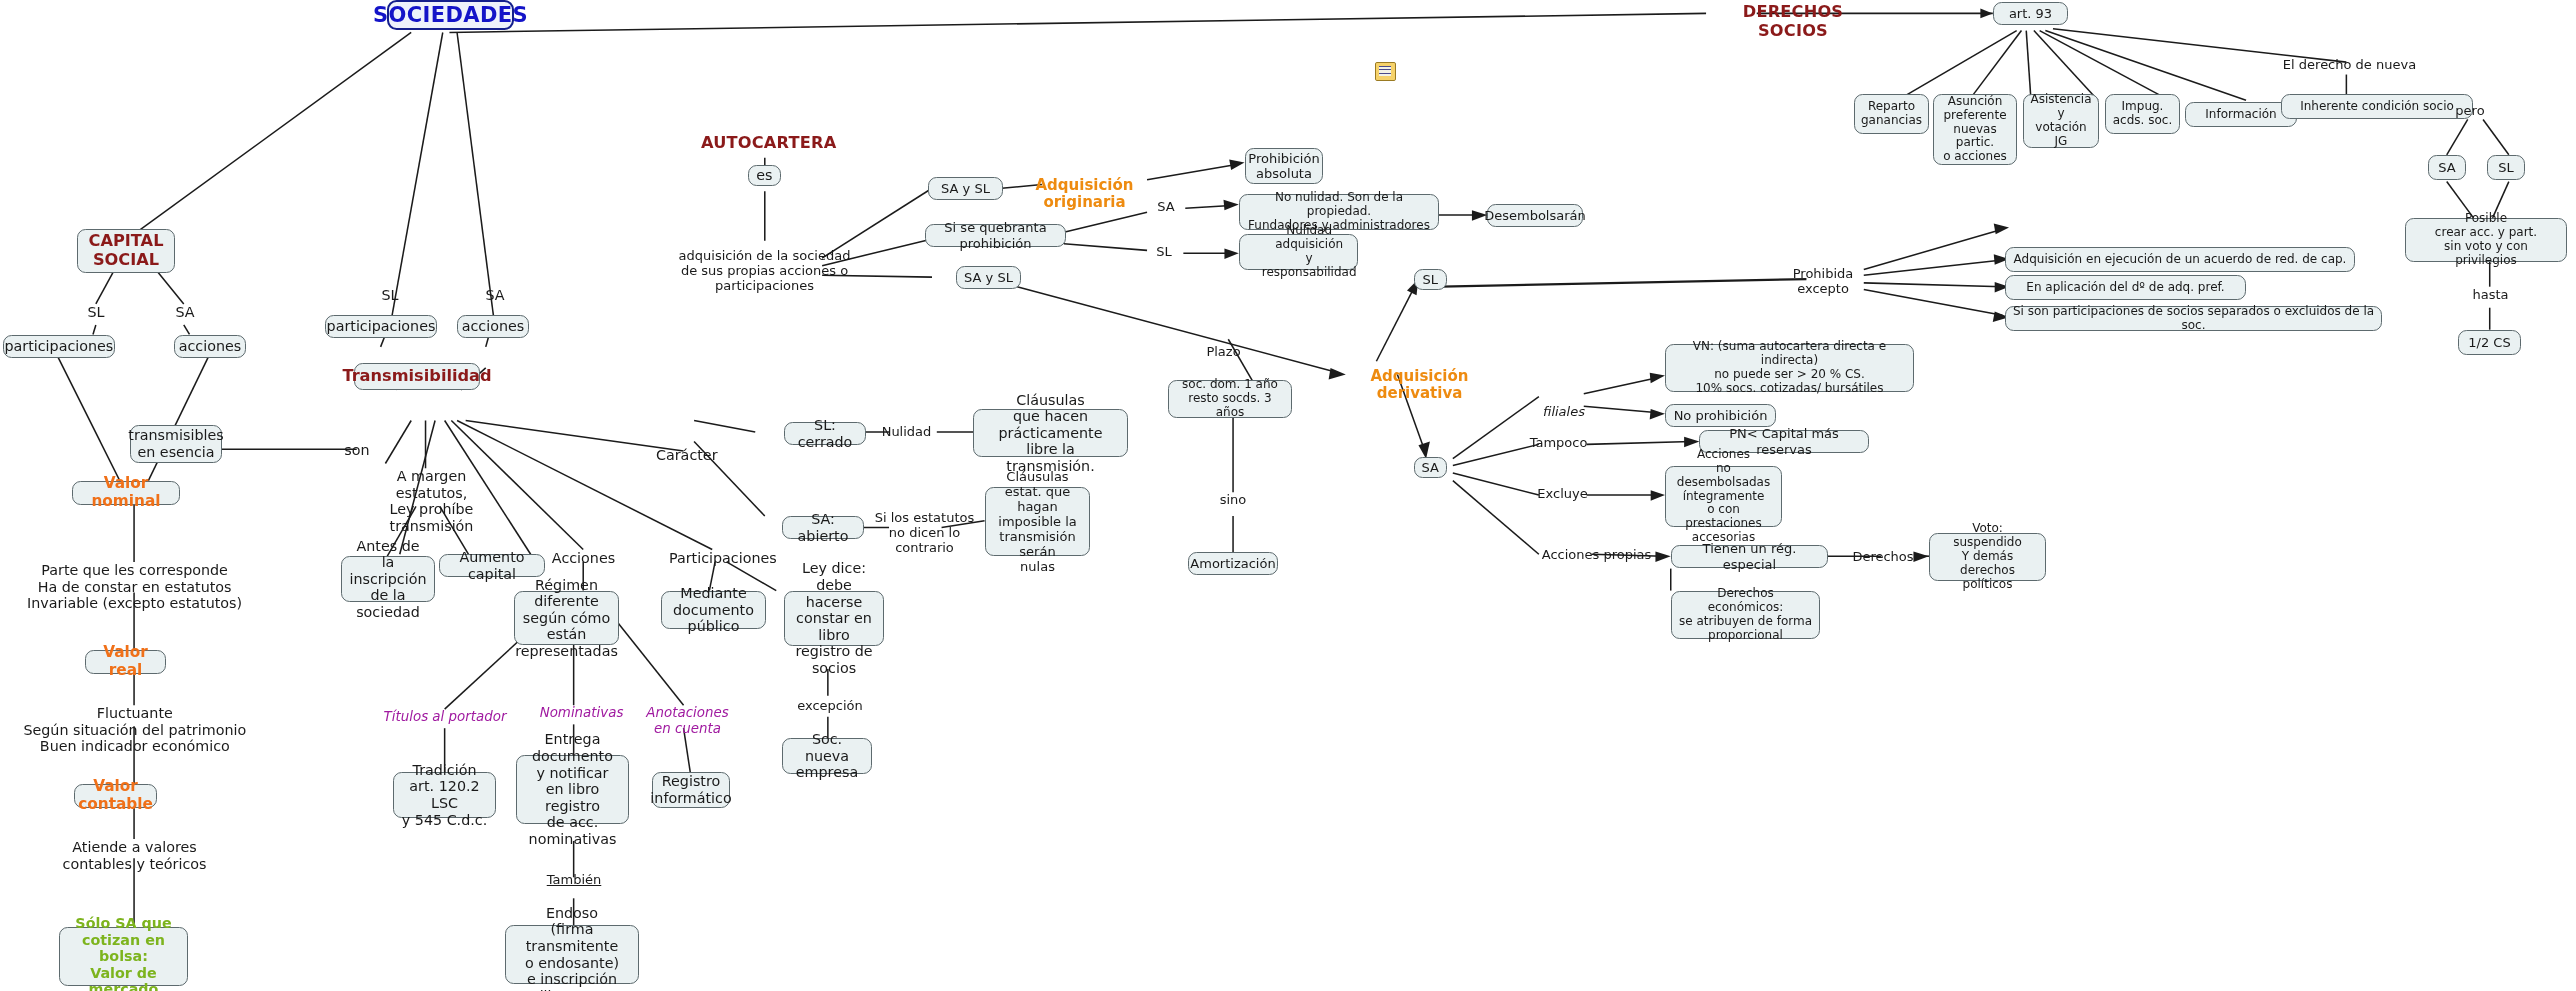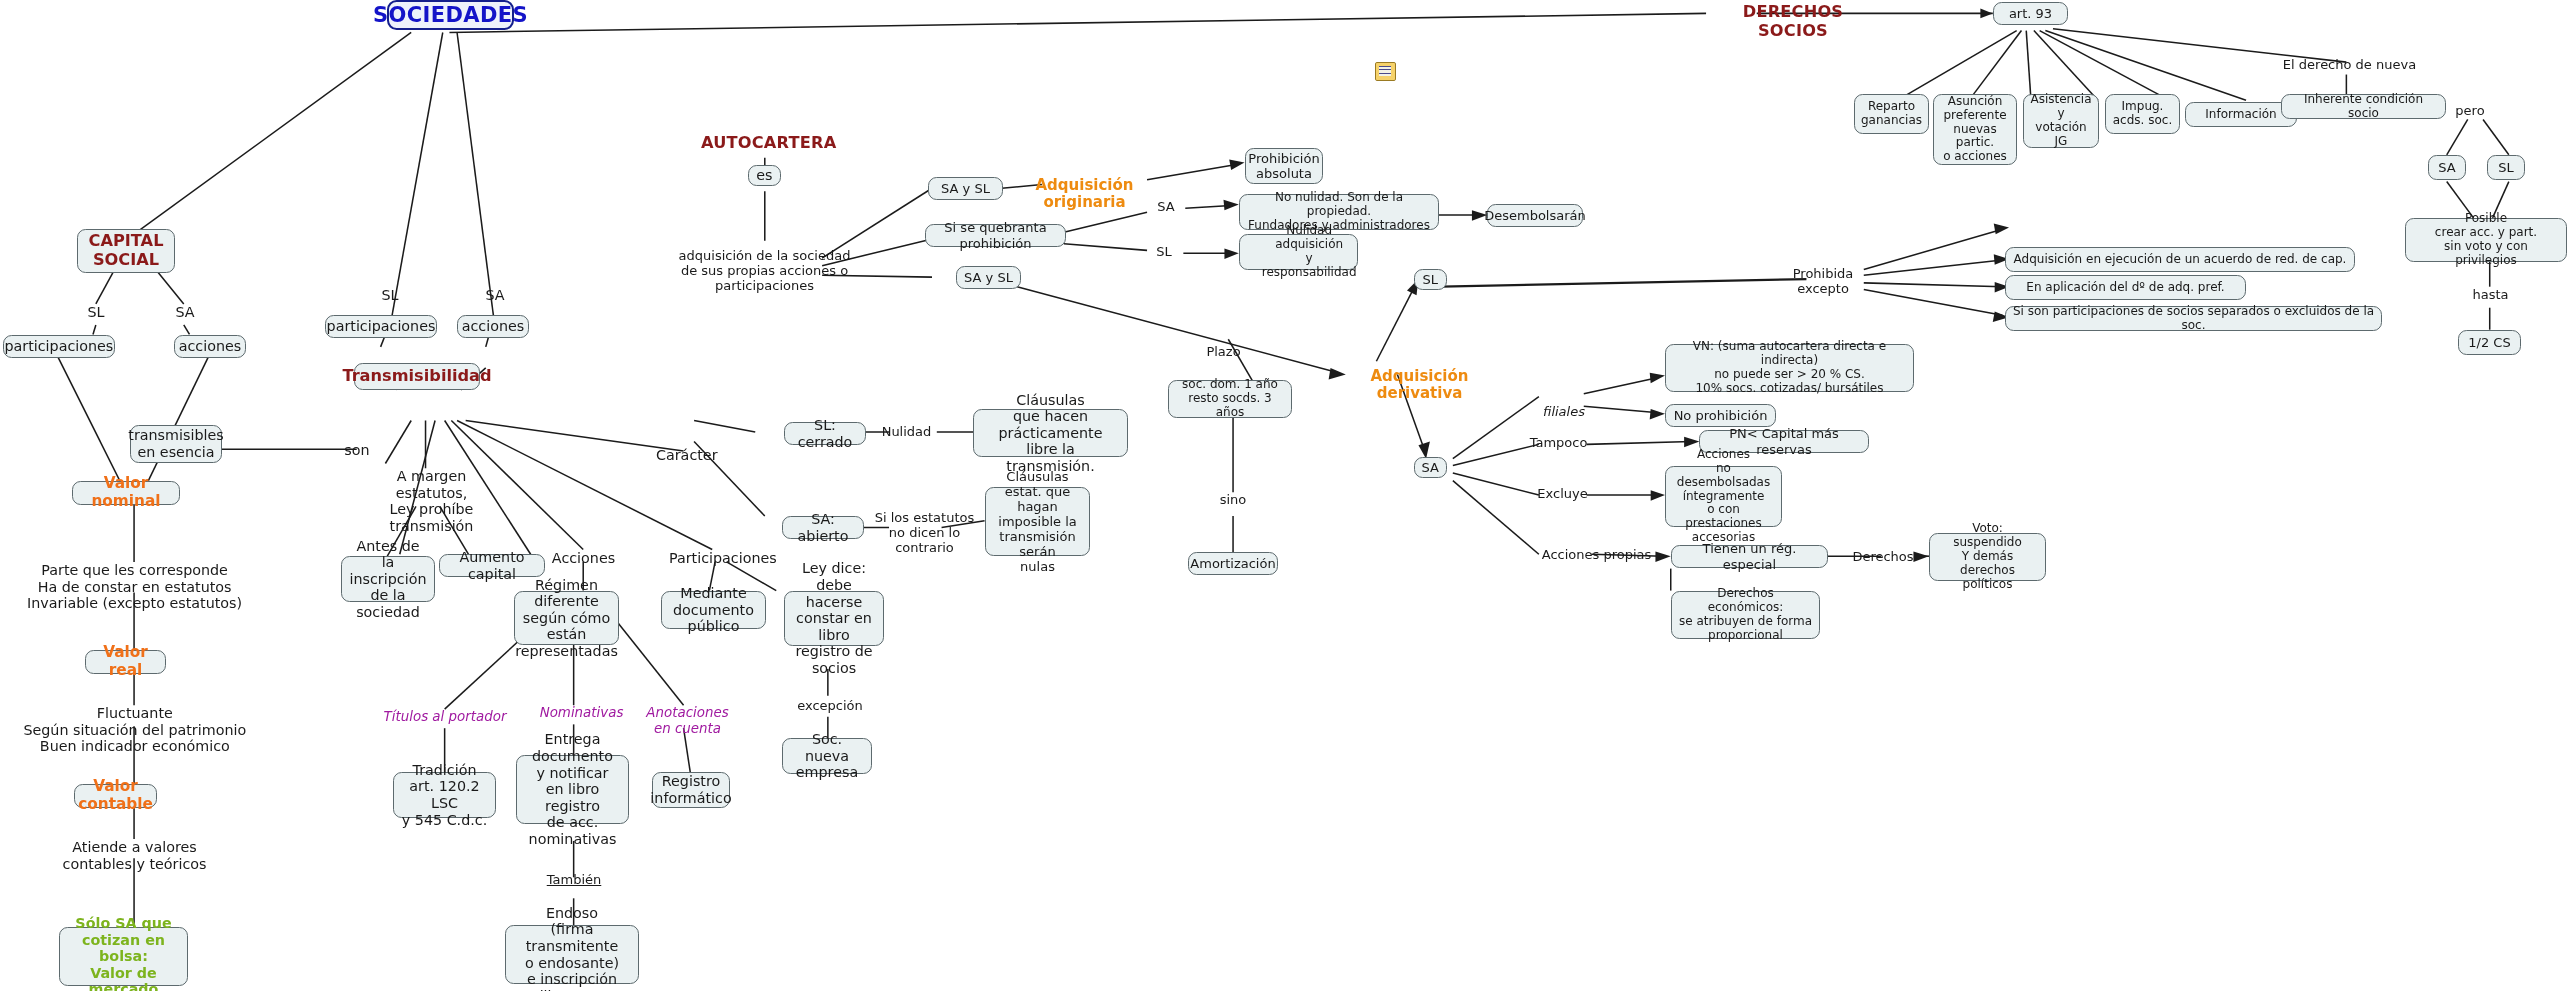--- a/index.html
+++ b/index.html
@@ -442,21 +442,21 @@
   <div class="node xtiny" style="left:1933px;top:94px;width:84px;height:71px;">Asunción
 preferente
 nuevas partic.
 o acciones</div>
   <div class="node xtiny" style="left:2023px;top:94px;width:76px;height:54px;">Asistencia
 y votación
 JG</div>
   <div class="node xtiny" style="left:2105px;top:94px;width:75px;height:40px;">Impug.
 acds. soc.</div>
   <div class="node xtiny" style="left:2185px;top:102px;width:112px;height:25px;">Información</div>
-  <div class="node xtiny" style="left:2281px;top:94px;width:165px;height:25px;">Inherente condición socio</div>
+  <div class="node xtiny" style="left:2281px;top:94px;width:192px;height:25px;">Inherente condición socio</div>
   <div class="lbl sm" style="left:2277px;top:57px;width:145px;">El derecho de nueva</div>
   <div class="lbl sm" style="left:2447px;top:103px;width:46px;">pero</div>
   <div class="node tiny" style="left:2428px;top:155px;width:38px;height:25px;">SA</div>
   <div class="node tiny" style="left:2487px;top:155px;width:38px;height:25px;">SL</div>
   <div class="node xtiny" style="left:2405px;top:218px;width:162px;height:44px;">Posible
 crear acc. y part.
 sin voto y con privilegios</div>
   <div class="lbl sm" style="left:2462px;top:287px;width:57px;">hasta</div>
   <div class="node tiny" style="left:2458px;top:330px;width:63px;height:25px;">1/2 CS</div>
 

